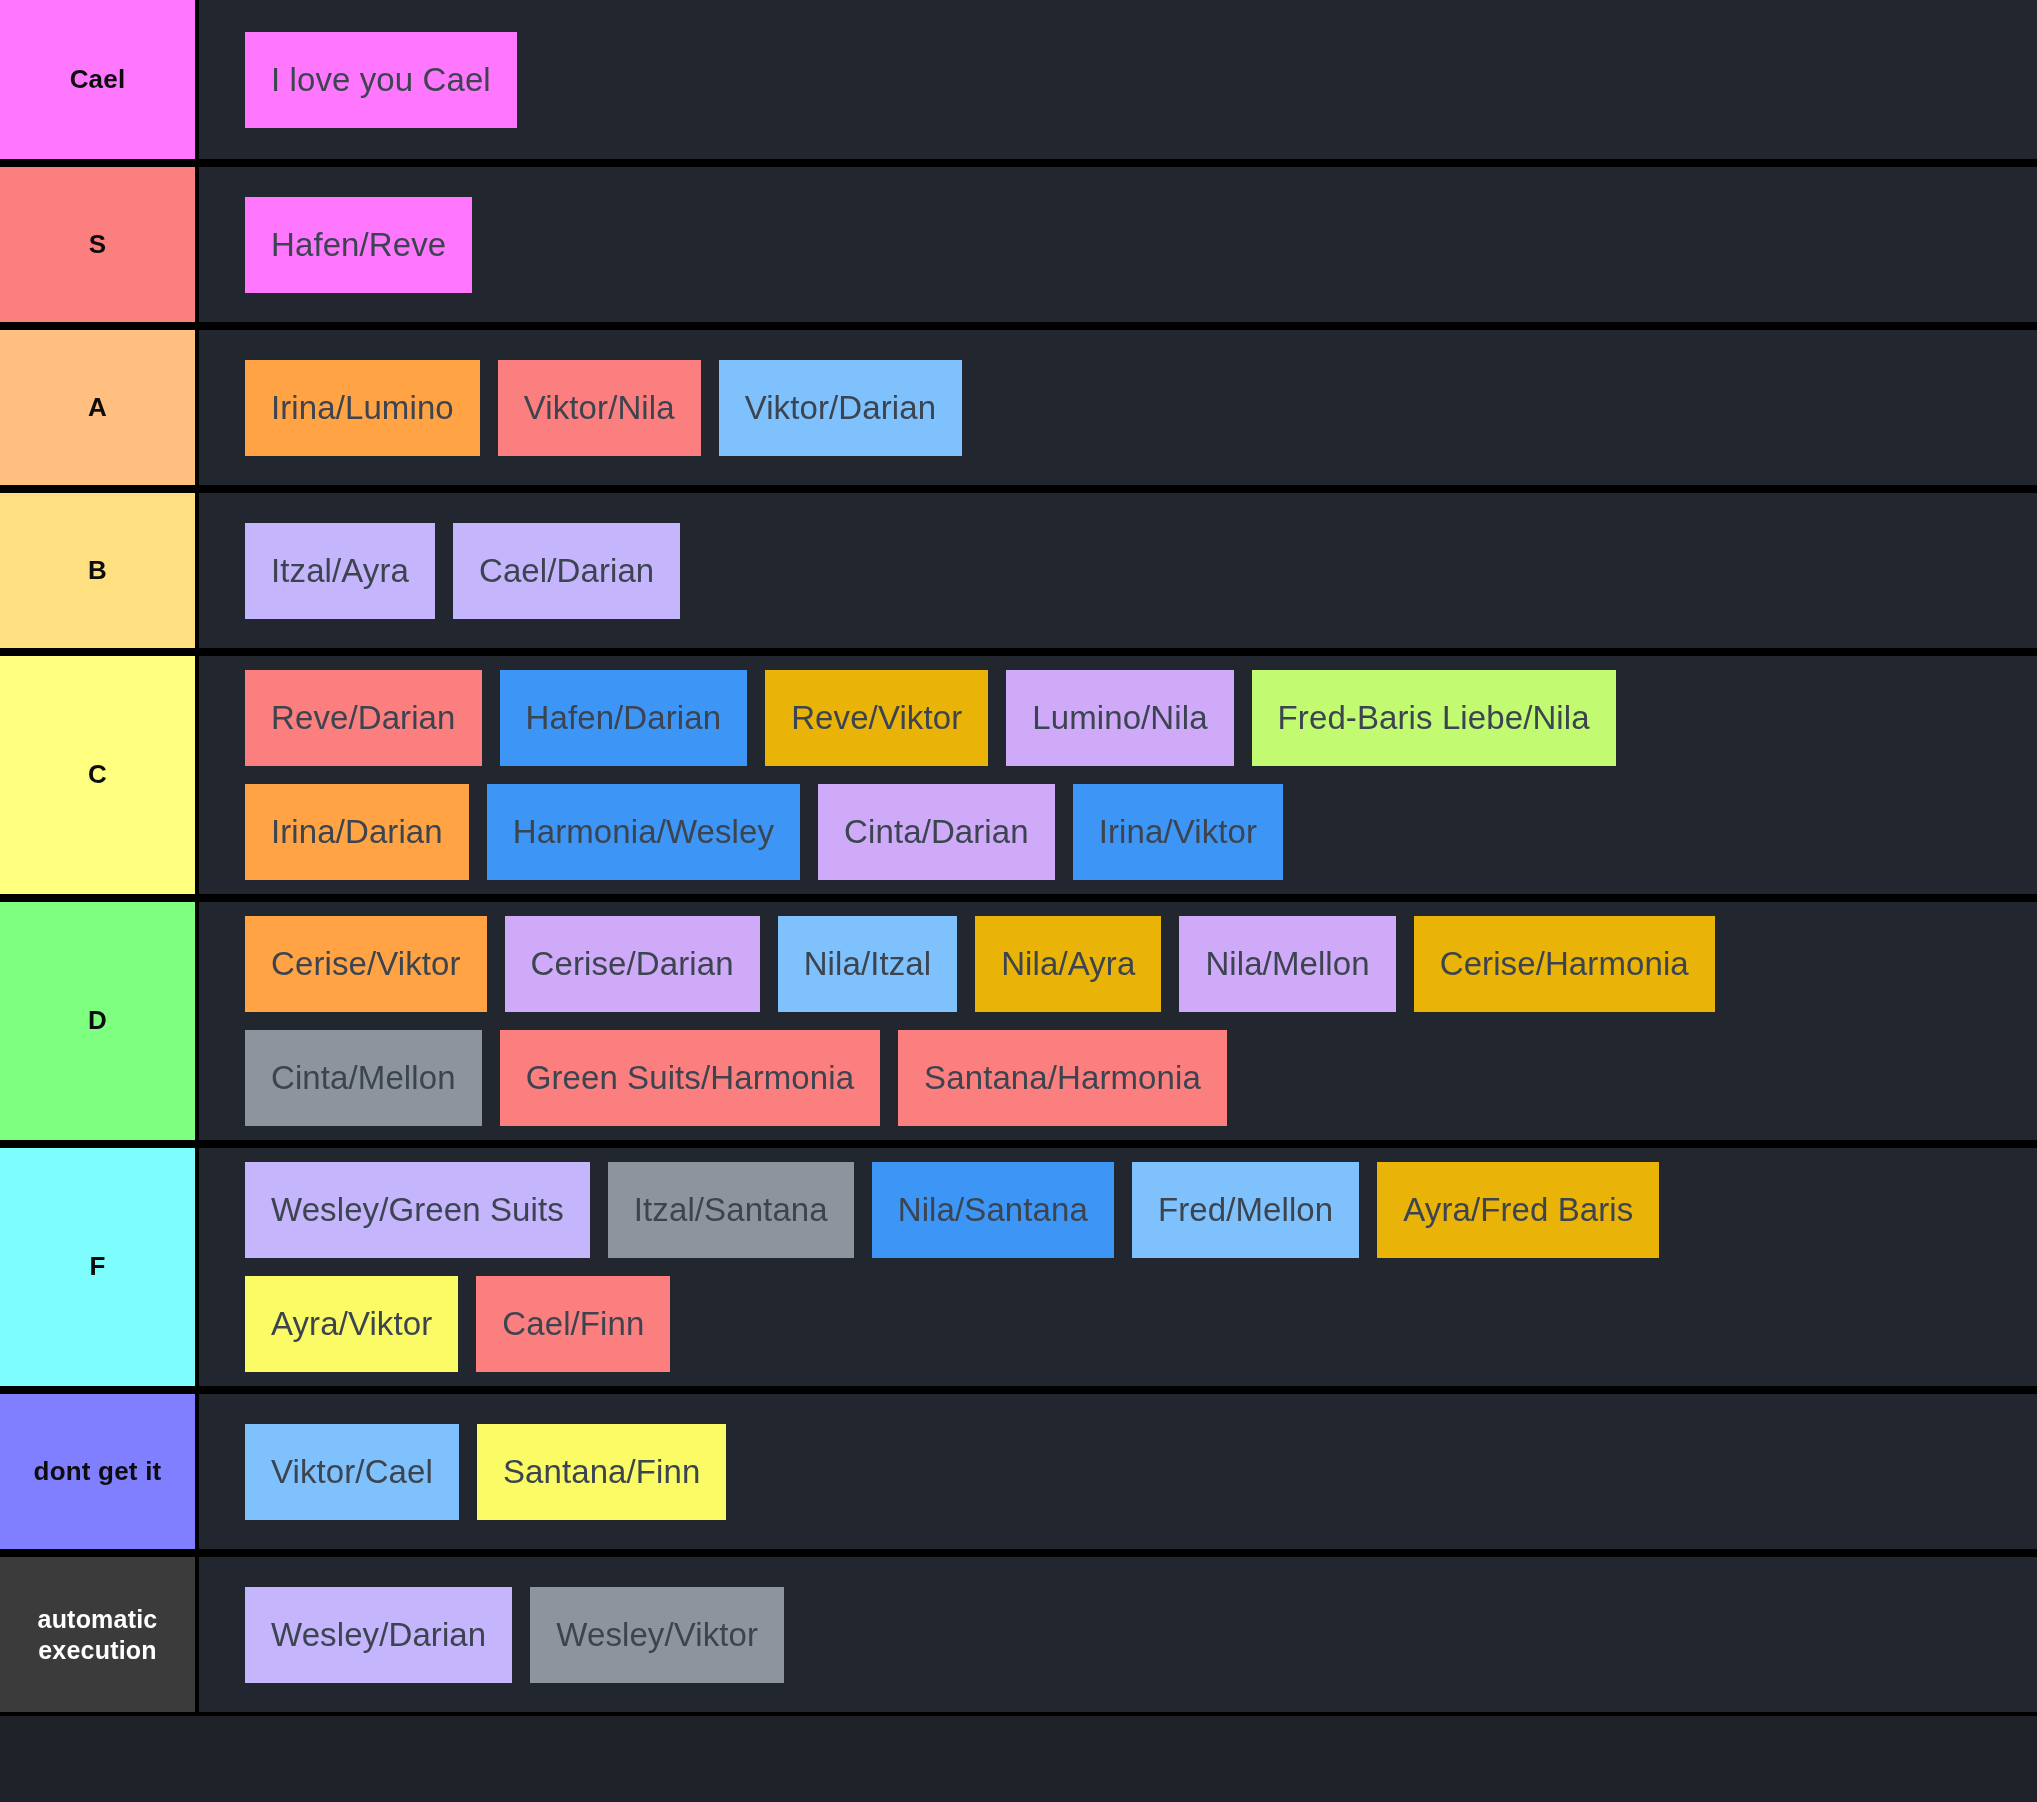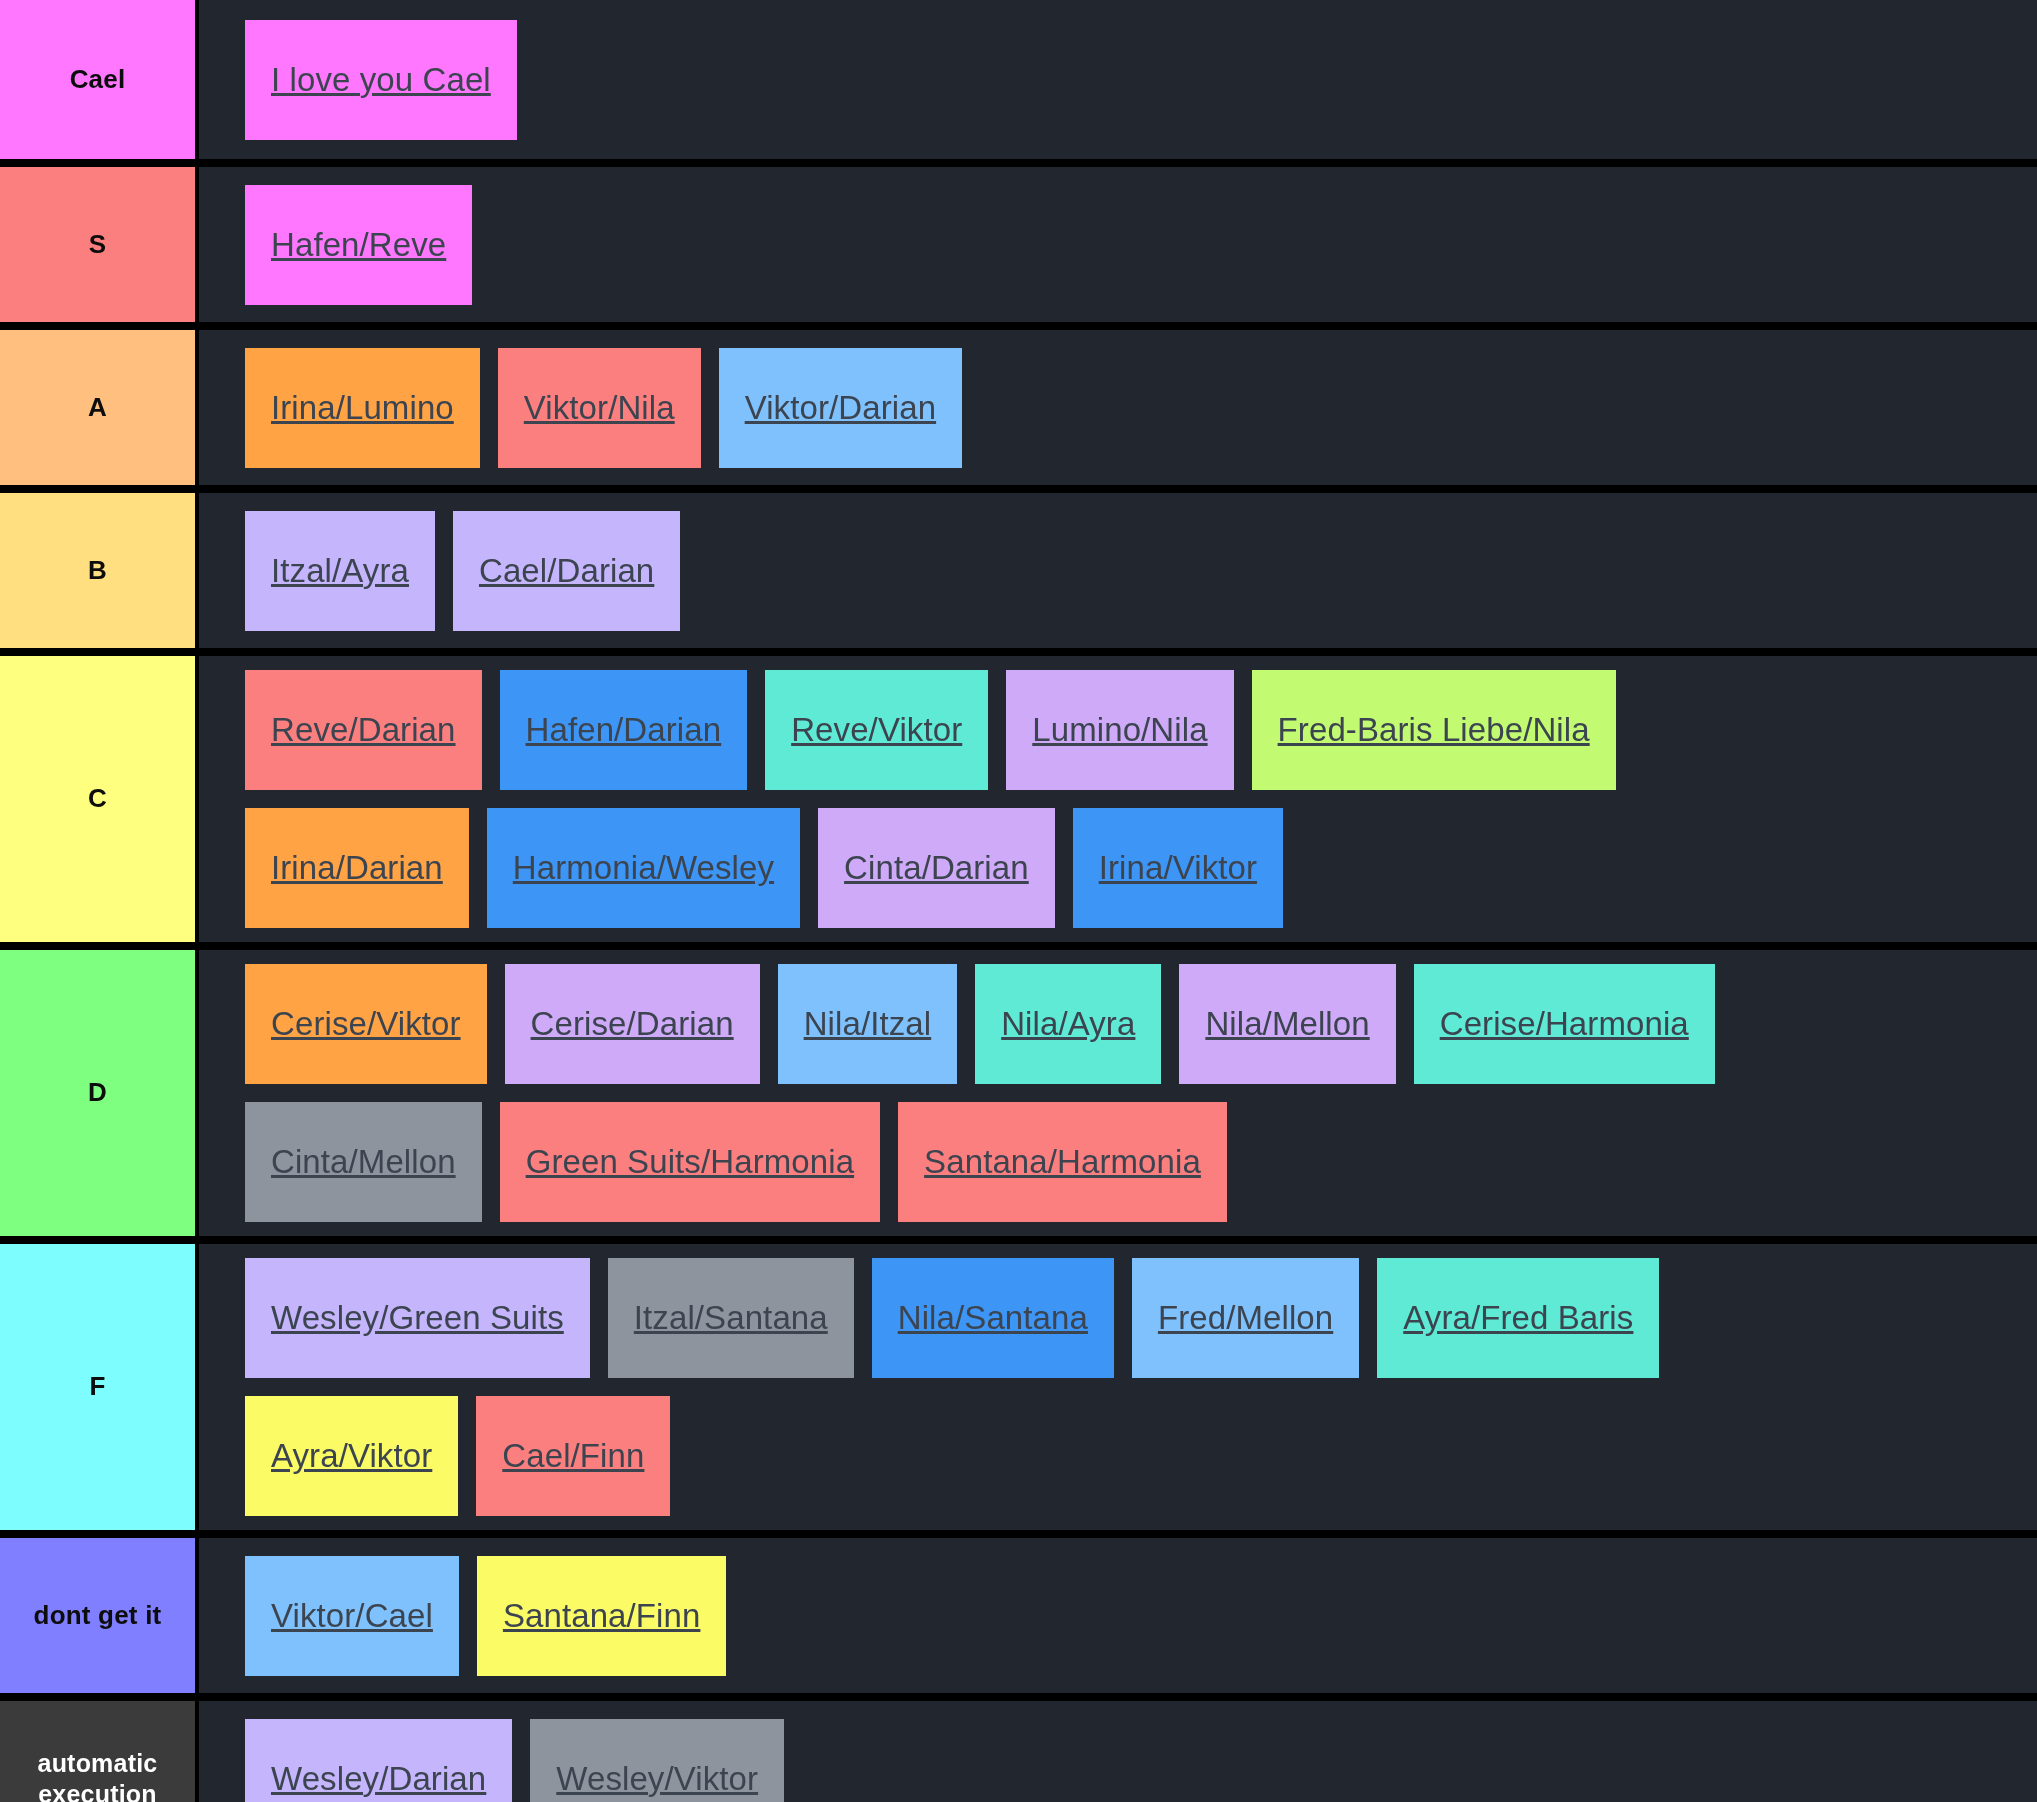--- a/index.html
+++ b/index.html
@@ -60,51 +60,50 @@
 
   .item-line {
     display: flex;
     flex-wrap: nowrap;
     align-items: center;
     gap: 18px;
     padding-left: 46px;
   }
 
   .item {
-    height: 120px;
+    height: 96px;
     display: flex;
     align-items: center;
     justify-content: center;
     padding: 0 26px;
     font-size: 33px;
     color: #3c4450;
     white-space: nowrap;
     letter-spacing: 0.1px;
-    text-decoration: underline;
   }
 
   
   .lab-cael      { background: #ff77ff; }
   .lab-s         { background: #fc7f7f; }
   .lab-a         { background: #ffbf7f; }
   .lab-b         { background: #ffdf80; }
   .lab-c         { background: #ffff7f; }
   .lab-d         { background: #7fff7f; }
   .lab-f         { background: #7dfdfe; }
   .lab-dontgetit { background: #7f7fff; }
   .lab-auto      { background: #3b3b3b; color: #ffffff; font-size: 25px; }
 
   
   .c-magenta   { background: #ff77ff; }
   .c-orange    { background: #ffa345; }
   .c-red       { background: #fc7f7f; }
   .c-lightblue { background: #7fc1fc; }
   .c-paleblue  { background: #c4b5fd; }
   .c-blue      { background: #3d95f5; }
-  .c-green     { background: #5eead4; }
+  .c-green     { background: #eab308; }
   .c-purple    { background: #ceaaf8; }
   .c-lime      { background: #c2fb72; }
   .c-gray      { background: #8e949e; }
   .c-yellow    { background: #fbfb66; }
 </style>
 </head>
 <body>
 
 <div id="tierlist">
     <div class="tier-row">

